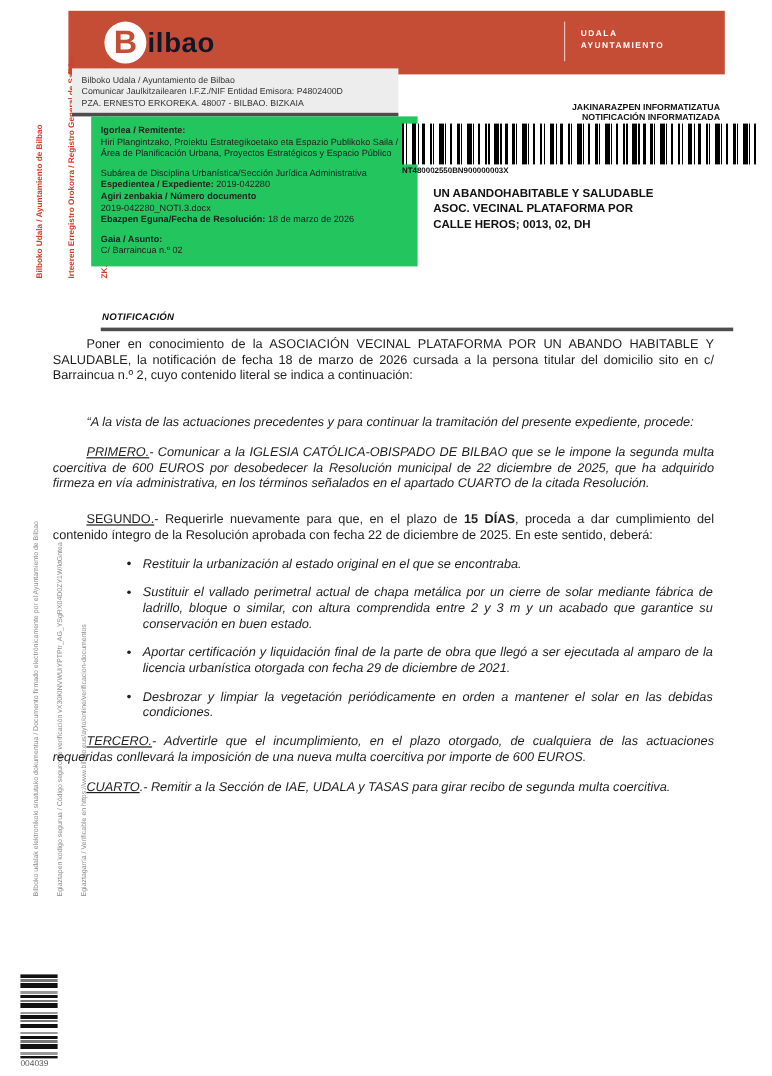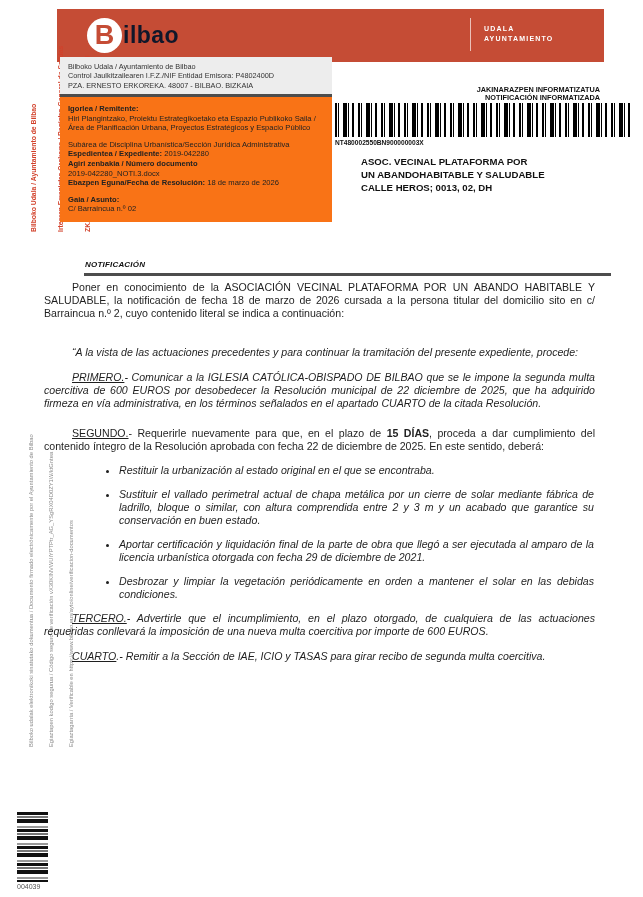--- a/index.html
+++ b/index.html
@@ -19,21 +19,21 @@
 
   
   .vtext{position:absolute;transform:rotate(-90deg);transform-origin:0 0;white-space:pre;}
   .vred{left:11px;top:232px;color:#d2402a;font-weight:bold;font-size:6.8px;line-height:9px;width:220px;}
   .vgray{left:15px;top:747px;color:#8a8a8a;font-size:5.8px;line-height:6.6px;width:420px;}
 
   
   .issuer-box{position:absolute;left:60px;top:57px;width:272px;background:#ededed;
               padding:5px 8px 4px 8px;font-size:7.3px;line-height:9.4px;color:#333;
               border-bottom:3px solid #4d4d4d;box-sizing:border-box;}
-  .sender-box{position:absolute;left:60px;top:97px;width:272px;background:#f97316;
+  .sender-box{position:absolute;left:76px;top:97px;width:272px;background:#22c55e;
               padding:7px 8px 8px 8px;font-size:7.6px;line-height:9.6px;color:#222;box-sizing:border-box;}
   .sender-box .sec{margin-bottom:7px;}
   .sender-box .sec:last-child{margin-bottom:0;}
   .b{font-weight:bold;}
 
   
   .notify-head{position:absolute;left:340px;top:86px;width:260px;text-align:right;
                font-size:7.3px;font-weight:bold;line-height:7.6px;color:#111;}
   .barcode-top{position:absolute;left:335px;top:103px;width:296px;height:34px;
     background:repeating-linear-gradient(90deg,#000 0 2px,#fff 2px 3px,#000 3px 4px,#fff 4px 8px,
@@ -93,21 +93,21 @@
   </div>
 
   <div class="vtext vgray">
     <div>Bilboko udalak elektronikoki sinatutako dokumentua / Documento firmado electrónicamente por el Ayuntamiento de Bilbao</div>
     <div>Egiaztapen kodigo segurua / Código seguro de verificación vX30KINVWUiYPTPtr_AG_YSgRX04D0ZY1W/ktGntea</div>
     <div>Egiaztagarria / Verificable en https://www.bilbao.eus/ayto/online/verificacion-documentos</div>
   </div>
 
   <div class="issuer-box">
     <div>Bilboko Udala / Ayuntamiento de Bilbao</div>
-    <div>Control Jaulkitzailearen I.F.Z./NIF Entidad Emisora: P4802400D</div>
+    <div>Comunicar Jaulkitzailearen I.F.Z./NIF Entidad Emisora: P4802400D</div>
     <div>PZA. ERNESTO ERKOREKA. 48007 - BILBAO. BIZKAIA</div>
   </div>
 
   <div class="sender-box">
     <div class="sec">
       <span class="b">Igorlea / Remitente:</span><br>
       <span>Hiri Plangintzako, Proiektu Estrategikoetako eta Espazio Publikoko Saila / Área de Planificación Urbana, Proyectos Estratégicos y Espacio Público</span>
     </div>
     <div class="sec">
       <span>Subárea de Disciplina Urbanística/Sección Jurídica Administrativa</span><br>
@@ -123,39 +123,39 @@
   </div>
 
   <div class="notify-head">
     <div>JAKINARAZPEN INFORMATIZATUA</div>
     <div>NOTIFICACIÓN INFORMATIZADA</div>
   </div>
   <div class="barcode-top"></div>
   <div class="barcode-top-label">NT480002550BN900000003X</div>
 
   <div class="recipient">
+    <div>UN ABANDOHABITABLE Y SALUDABLE</div>
     <div>ASOC. VECINAL PLATAFORMA POR</div>
-    <div>UN ABANDOHABITABLE Y SALUDABLE</div>
     <div>CALLE HEROS; 0013, 02, DH</div>
   </div>
 
   <div class="notif-heading">NOTIFICACIÓN</div>
   <div class="notif-rule"></div>
 
   <div class="letter">
     <p class="p1">Poner en conocimiento de la ASOCIACIÓN VECINAL PLATAFORMA POR UN ABANDO HABITABLE Y SALUDABLE, la notificación de fecha 18 de marzo de 2026 cursada a la persona titular del domicilio sito en c/ Barraincua n.º 2, cuyo contenido literal se indica a continuación:</p>
     <p class="p2">“A la vista de las actuaciones precedentes y para continuar la tramitación del presente expediente, procede:</p>
     <p class="p-primero"><span class="u">PRIMERO.</span><span>- Comunicar a la IGLESIA CATÓLICA-OBISPADO DE BILBAO que se le impone la segunda multa coercitiva de 600 EUROS por desobedecer la Resolución municipal de 22 diciembre de 2025, que ha adquirido firmeza en vía administrativa, en los términos señalados en el apartado CUARTO de la citada Resolución.</span></p>
     <p class="p-segundo"><span class="u">SEGUNDO.</span><span>- Requerirle nuevamente para que, en el plazo de </span><span class="b">15 DÍAS</span><span>, proceda a dar cumplimiento del contenido íntegro de la Resolución aprobada con fecha 22 de diciembre de 2025. En este sentido, deberá:</span></p>
     <ul>
       <li>Restituir la urbanización al estado original en el que se encontraba.</li>
       <li>Sustituir el vallado perimetral actual de chapa metálica por un cierre de solar mediante fábrica de ladrillo, bloque o similar, con altura comprendida entre 2 y 3 m y un acabado que garantice su conservación en buen estado.</li>
       <li>Aportar certificación y liquidación final de la parte de obra que llegó a ser ejecutada al amparo de la licencia urbanística otorgada con fecha 29 de diciembre de 2021.</li>
       <li>Desbrozar y limpiar la vegetación periódicamente en orden a mantener el solar en las debidas condiciones.</li>
     </ul>
     <p class="p-tercero"><span class="u">TERCERO.</span><span>- Advertirle que el incumplimiento, en el plazo otorgado, de cualquiera de las actuaciones requeridas conllevará la imposición de una nueva multa coercitiva por importe de 600 EUROS.</span></p>
-    <p class="p-cuarto"><span class="u">CUARTO</span><span>.- Remitir a la Sección de IAE, ICIO y TASAS para girar recibo de segunda multa coercitiva.</span></p>
+    <p class="p-cuarto"><span class="u">CUARTO</span><span>.- Remitir a la Sección de IAE, UDALA y TASAS para girar recibo de segunda multa coercitiva.</span></p>
   </div>
 
   <div class="barcode-bottom"></div>
   <div class="barcode-bottom-label">004039</div>
 
 </div>
 
 </body></html>

